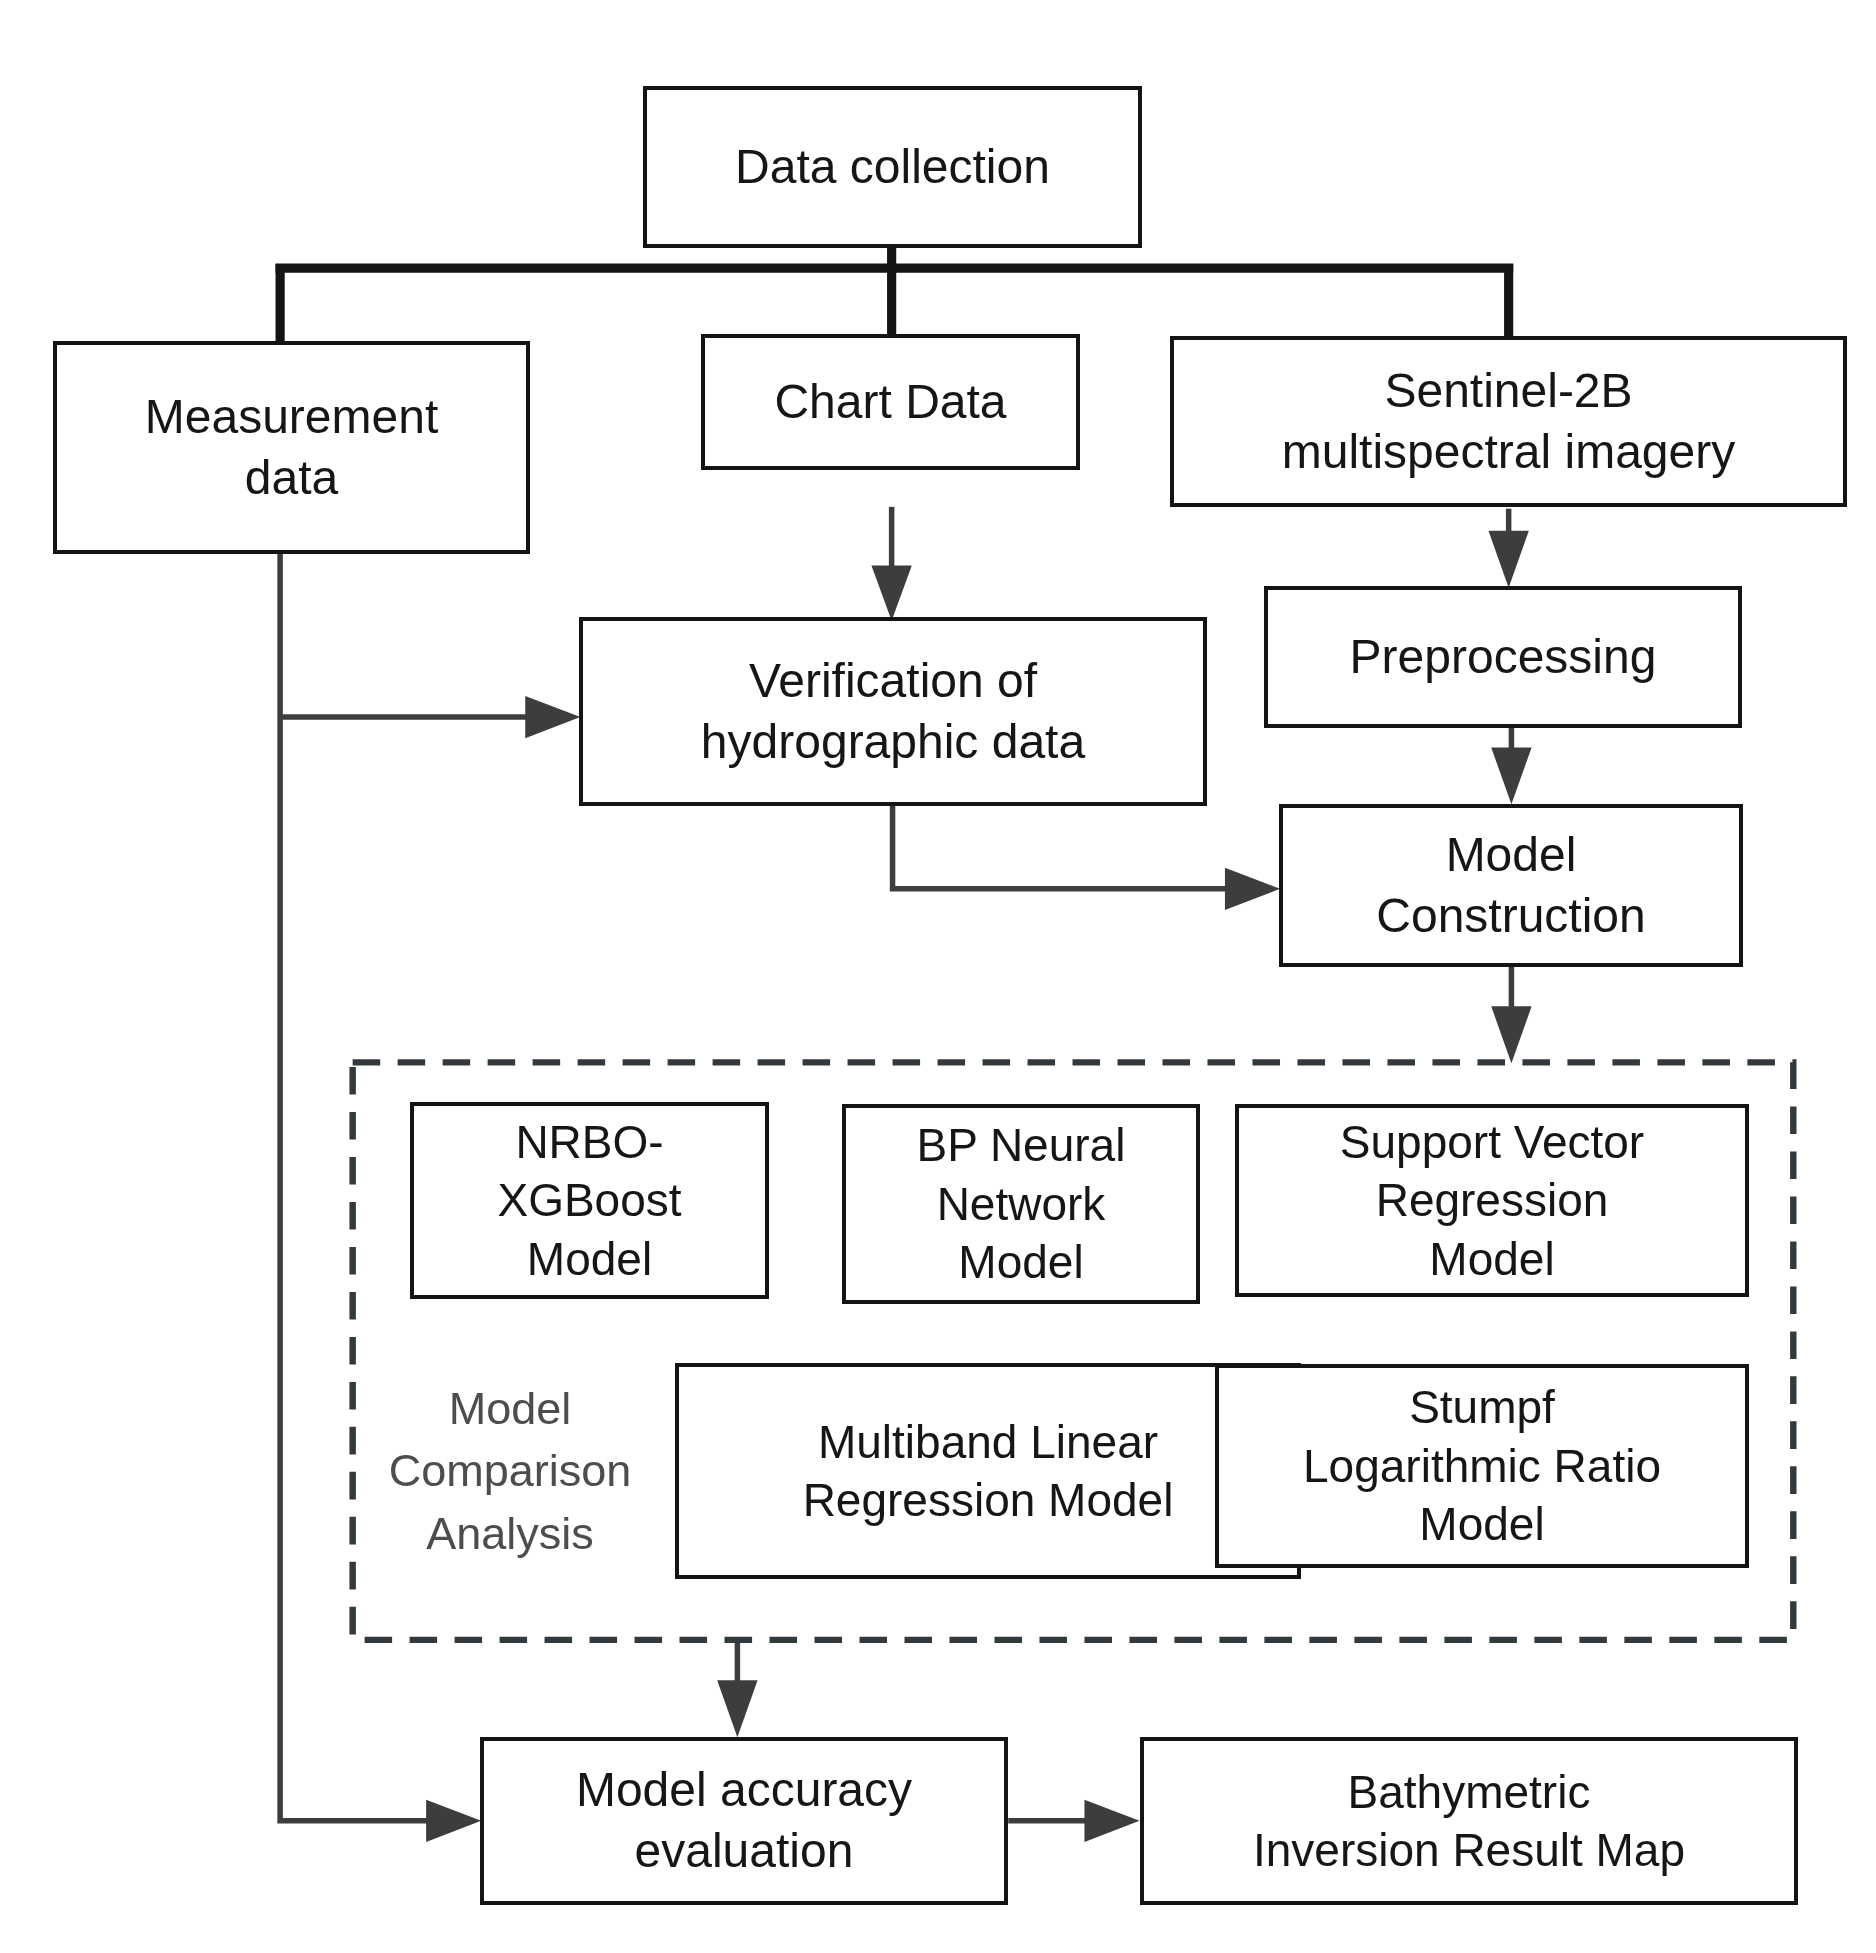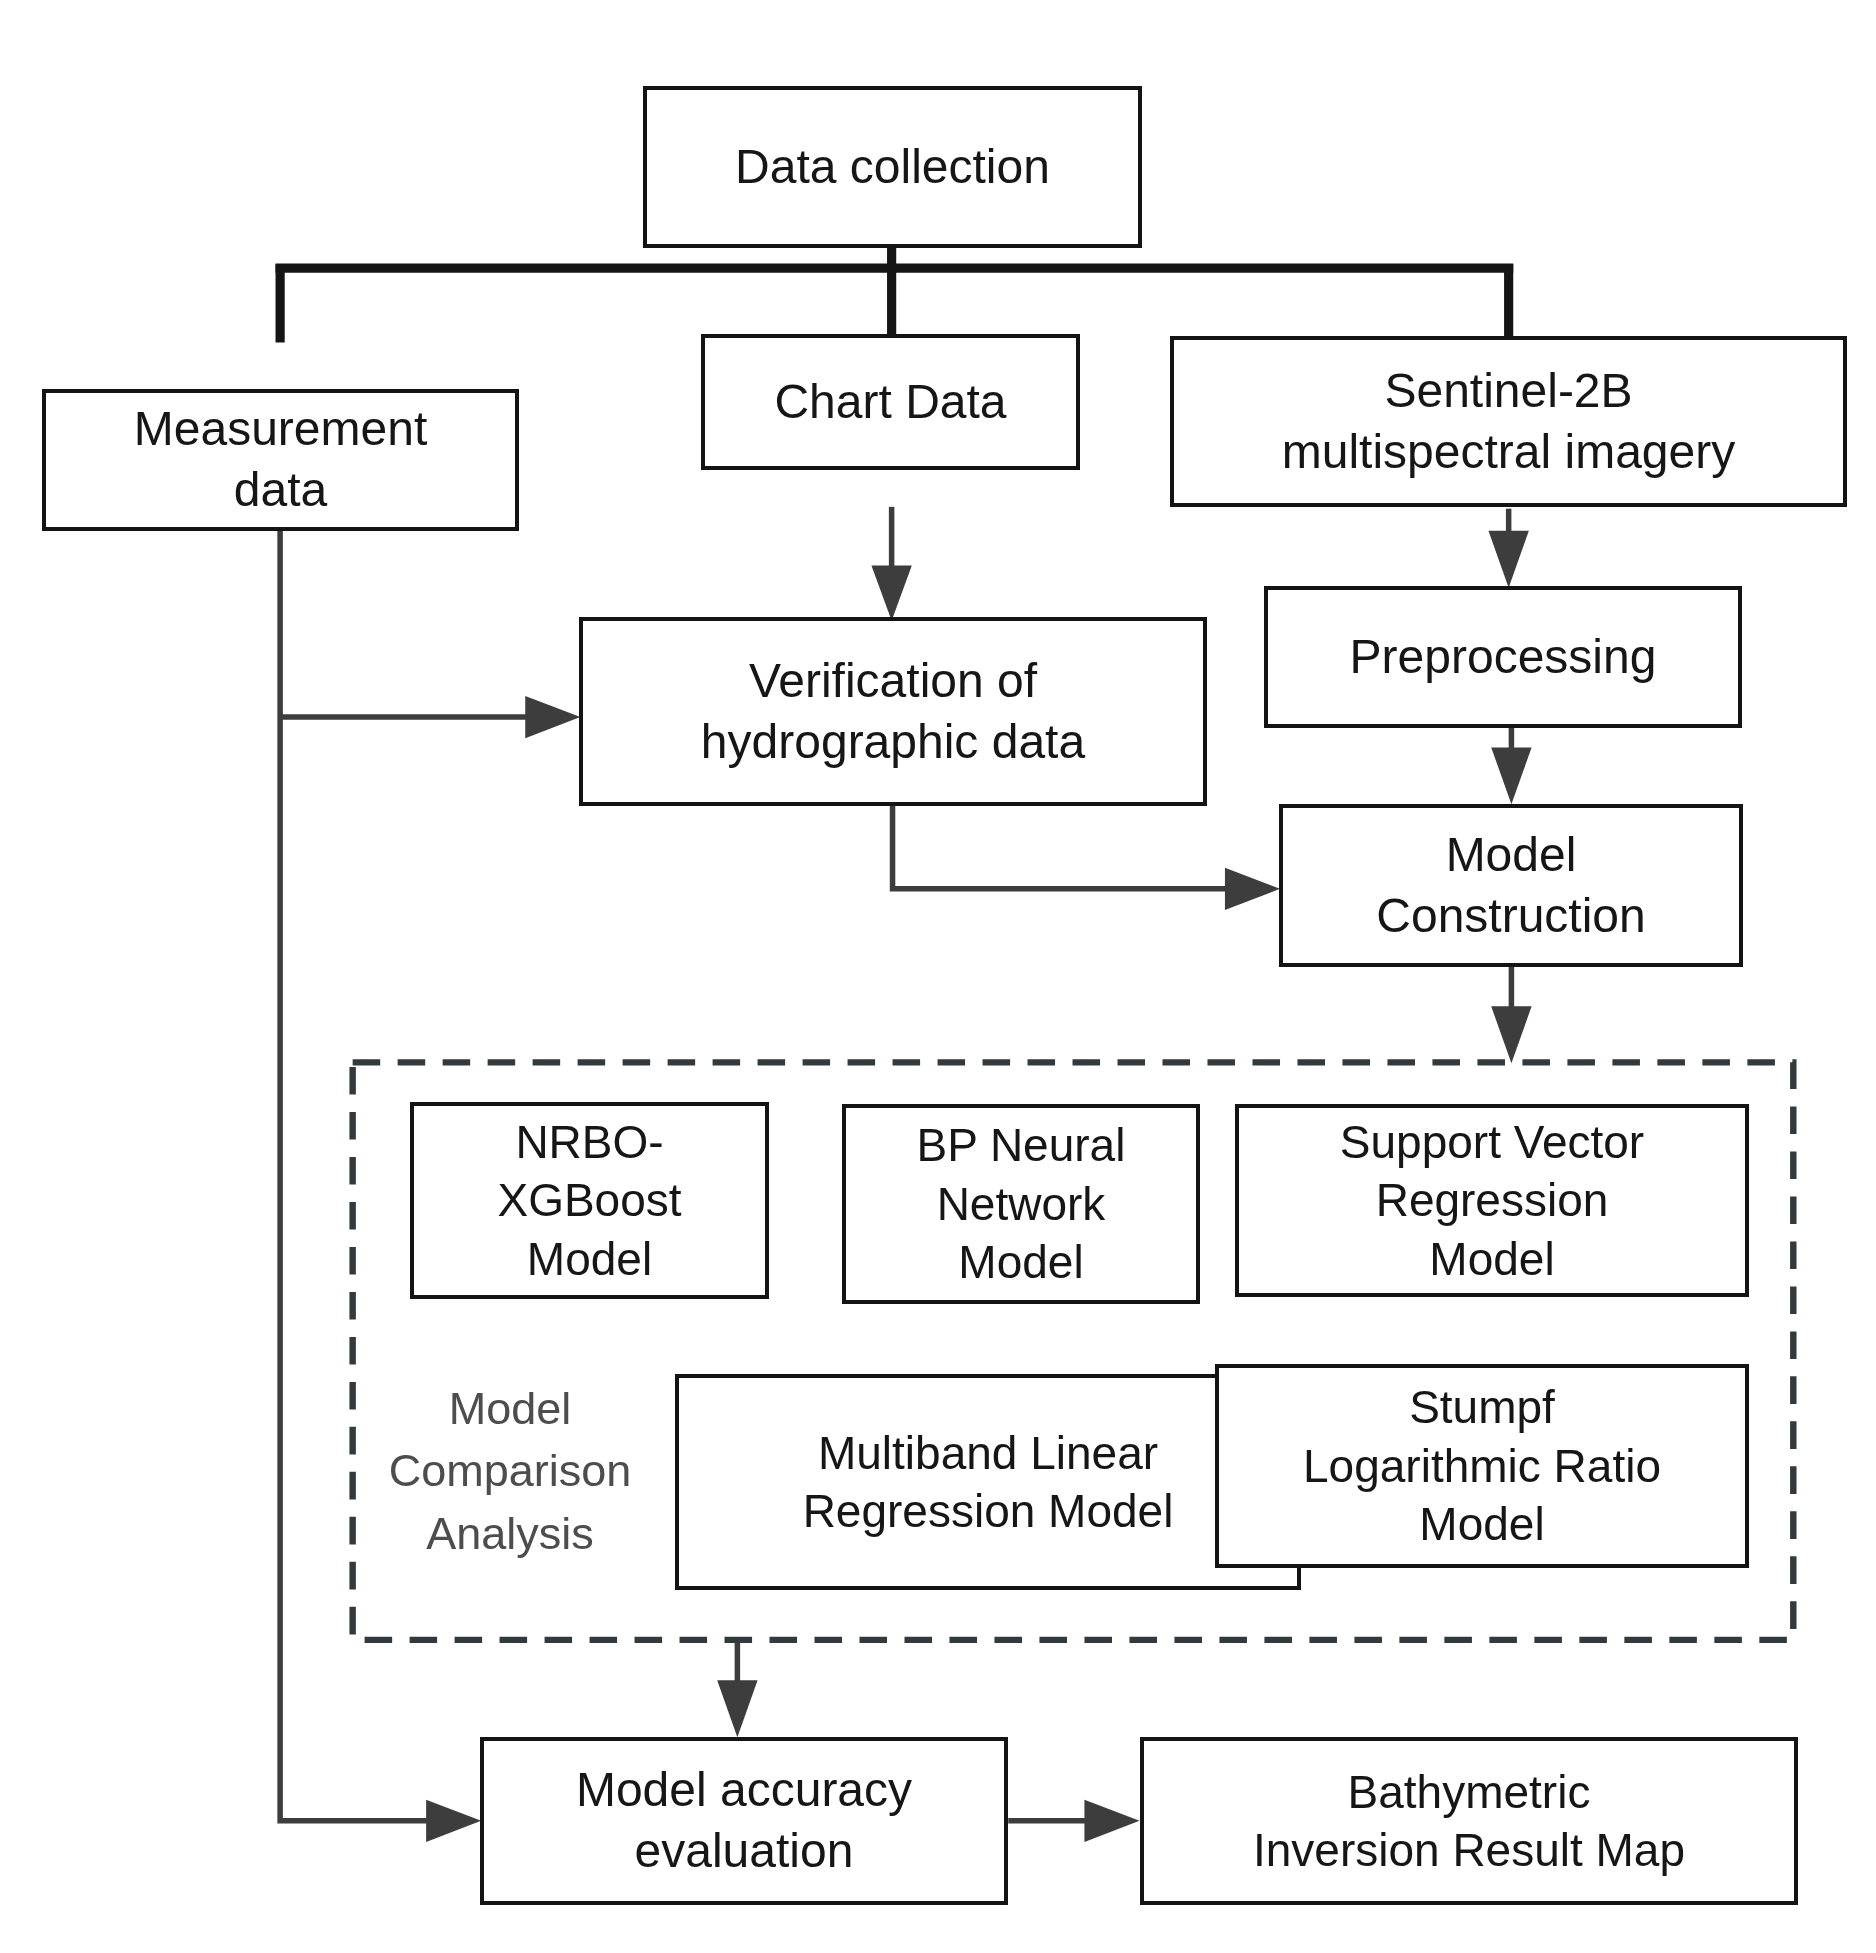--- a/index.html
+++ b/index.html
@@ -38,30 +38,30 @@
     justify-content: center;
     text-align: center;
     color: #4d4d4d;
     font-size: 45px;
     line-height: 1.38;
     white-space: pre-line;
     background: transparent;
   }
   
   #n-data-collection   { left: 643px;  top: 38px;   width: 499px; height: 162px; margin-top: 48px; }
-  #n-measurement-data  { left: 42px;   top: 341px;  width: 477px; height: 142px; margin-top: 48px; }
+  #n-measurement-data  { left: 53px;   top: 341px;  width: 477px; height: 213px; }
   #n-chart-data        { left: 701px;  top: 334px;  width: 379px; height: 136px; }
   #n-sentinel          { left: 1170px; top: 336px;  width: 677px; height: 171px; }
   #n-verification      { left: 579px;  top: 617px;  width: 628px; height: 189px; }
   #n-preprocessing     { left: 1264px; top: 586px;  width: 478px; height: 142px; }
   #n-model-construction{ left: 1279px; top: 804px;  width: 464px; height: 163px; }
   #n-nrbo-xgboost      { left: 410px;  top: 1102px; width: 359px; height: 197px; }
   #n-bp-neural         { left: 842px;  top: 1104px; width: 358px; height: 200px; align-items: center; }
   #n-svr               { left: 1235px; top: 1104px; width: 514px; height: 193px; }
-  #n-multiband         { left: 675px;  top: 1363px; width: 626px; height: 216px; margin-top: 11px; }
+  #n-multiband         { left: 675px;  top: 1363px; width: 626px; height: 216px; }
   #n-stumpf            { left: 1215px; top: 1364px; width: 534px; height: 204px; }
   #n-model-accuracy    { left: 480px;  top: 1737px; width: 528px; height: 168px; }
   #n-bathymetric       { left: 1140px; top: 1737px; width: 658px; height: 168px; font-size: 46px; }
   #g-model-comparison  { left: 331px;  top: 1373px; width: 358px; height: 197px; }
 </style>
 </head>
 <body>
 
 <div id="canvas">
 

